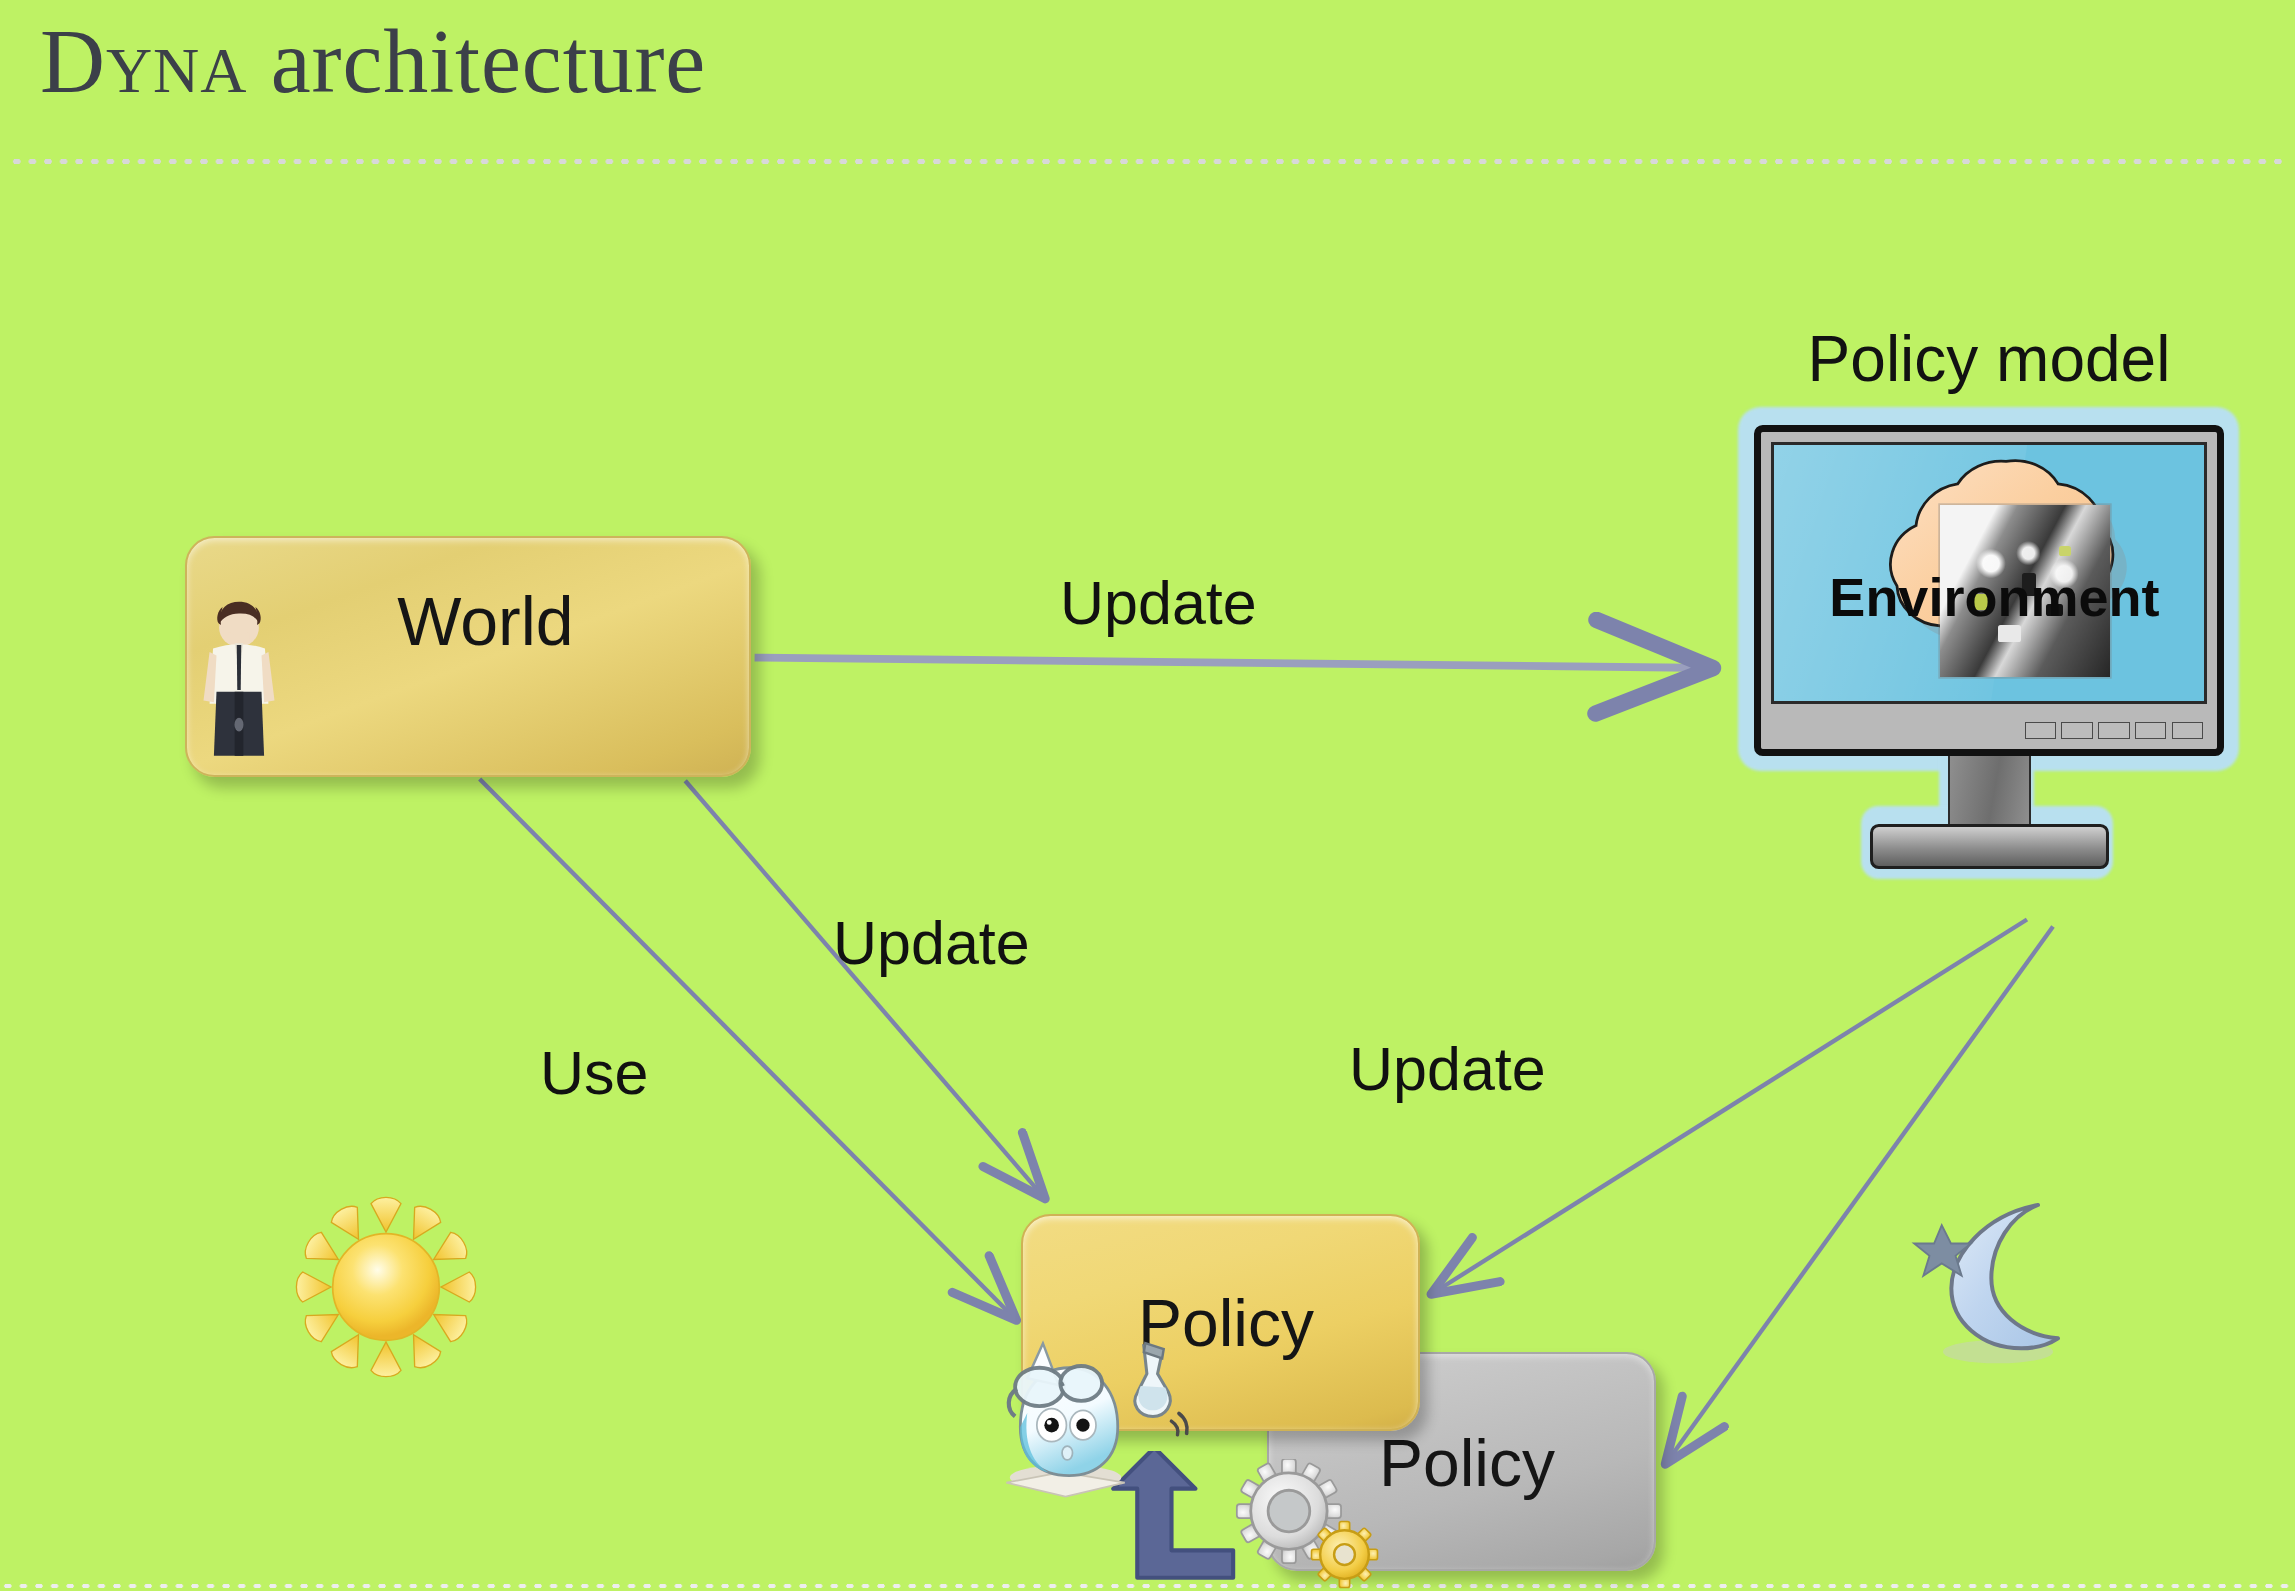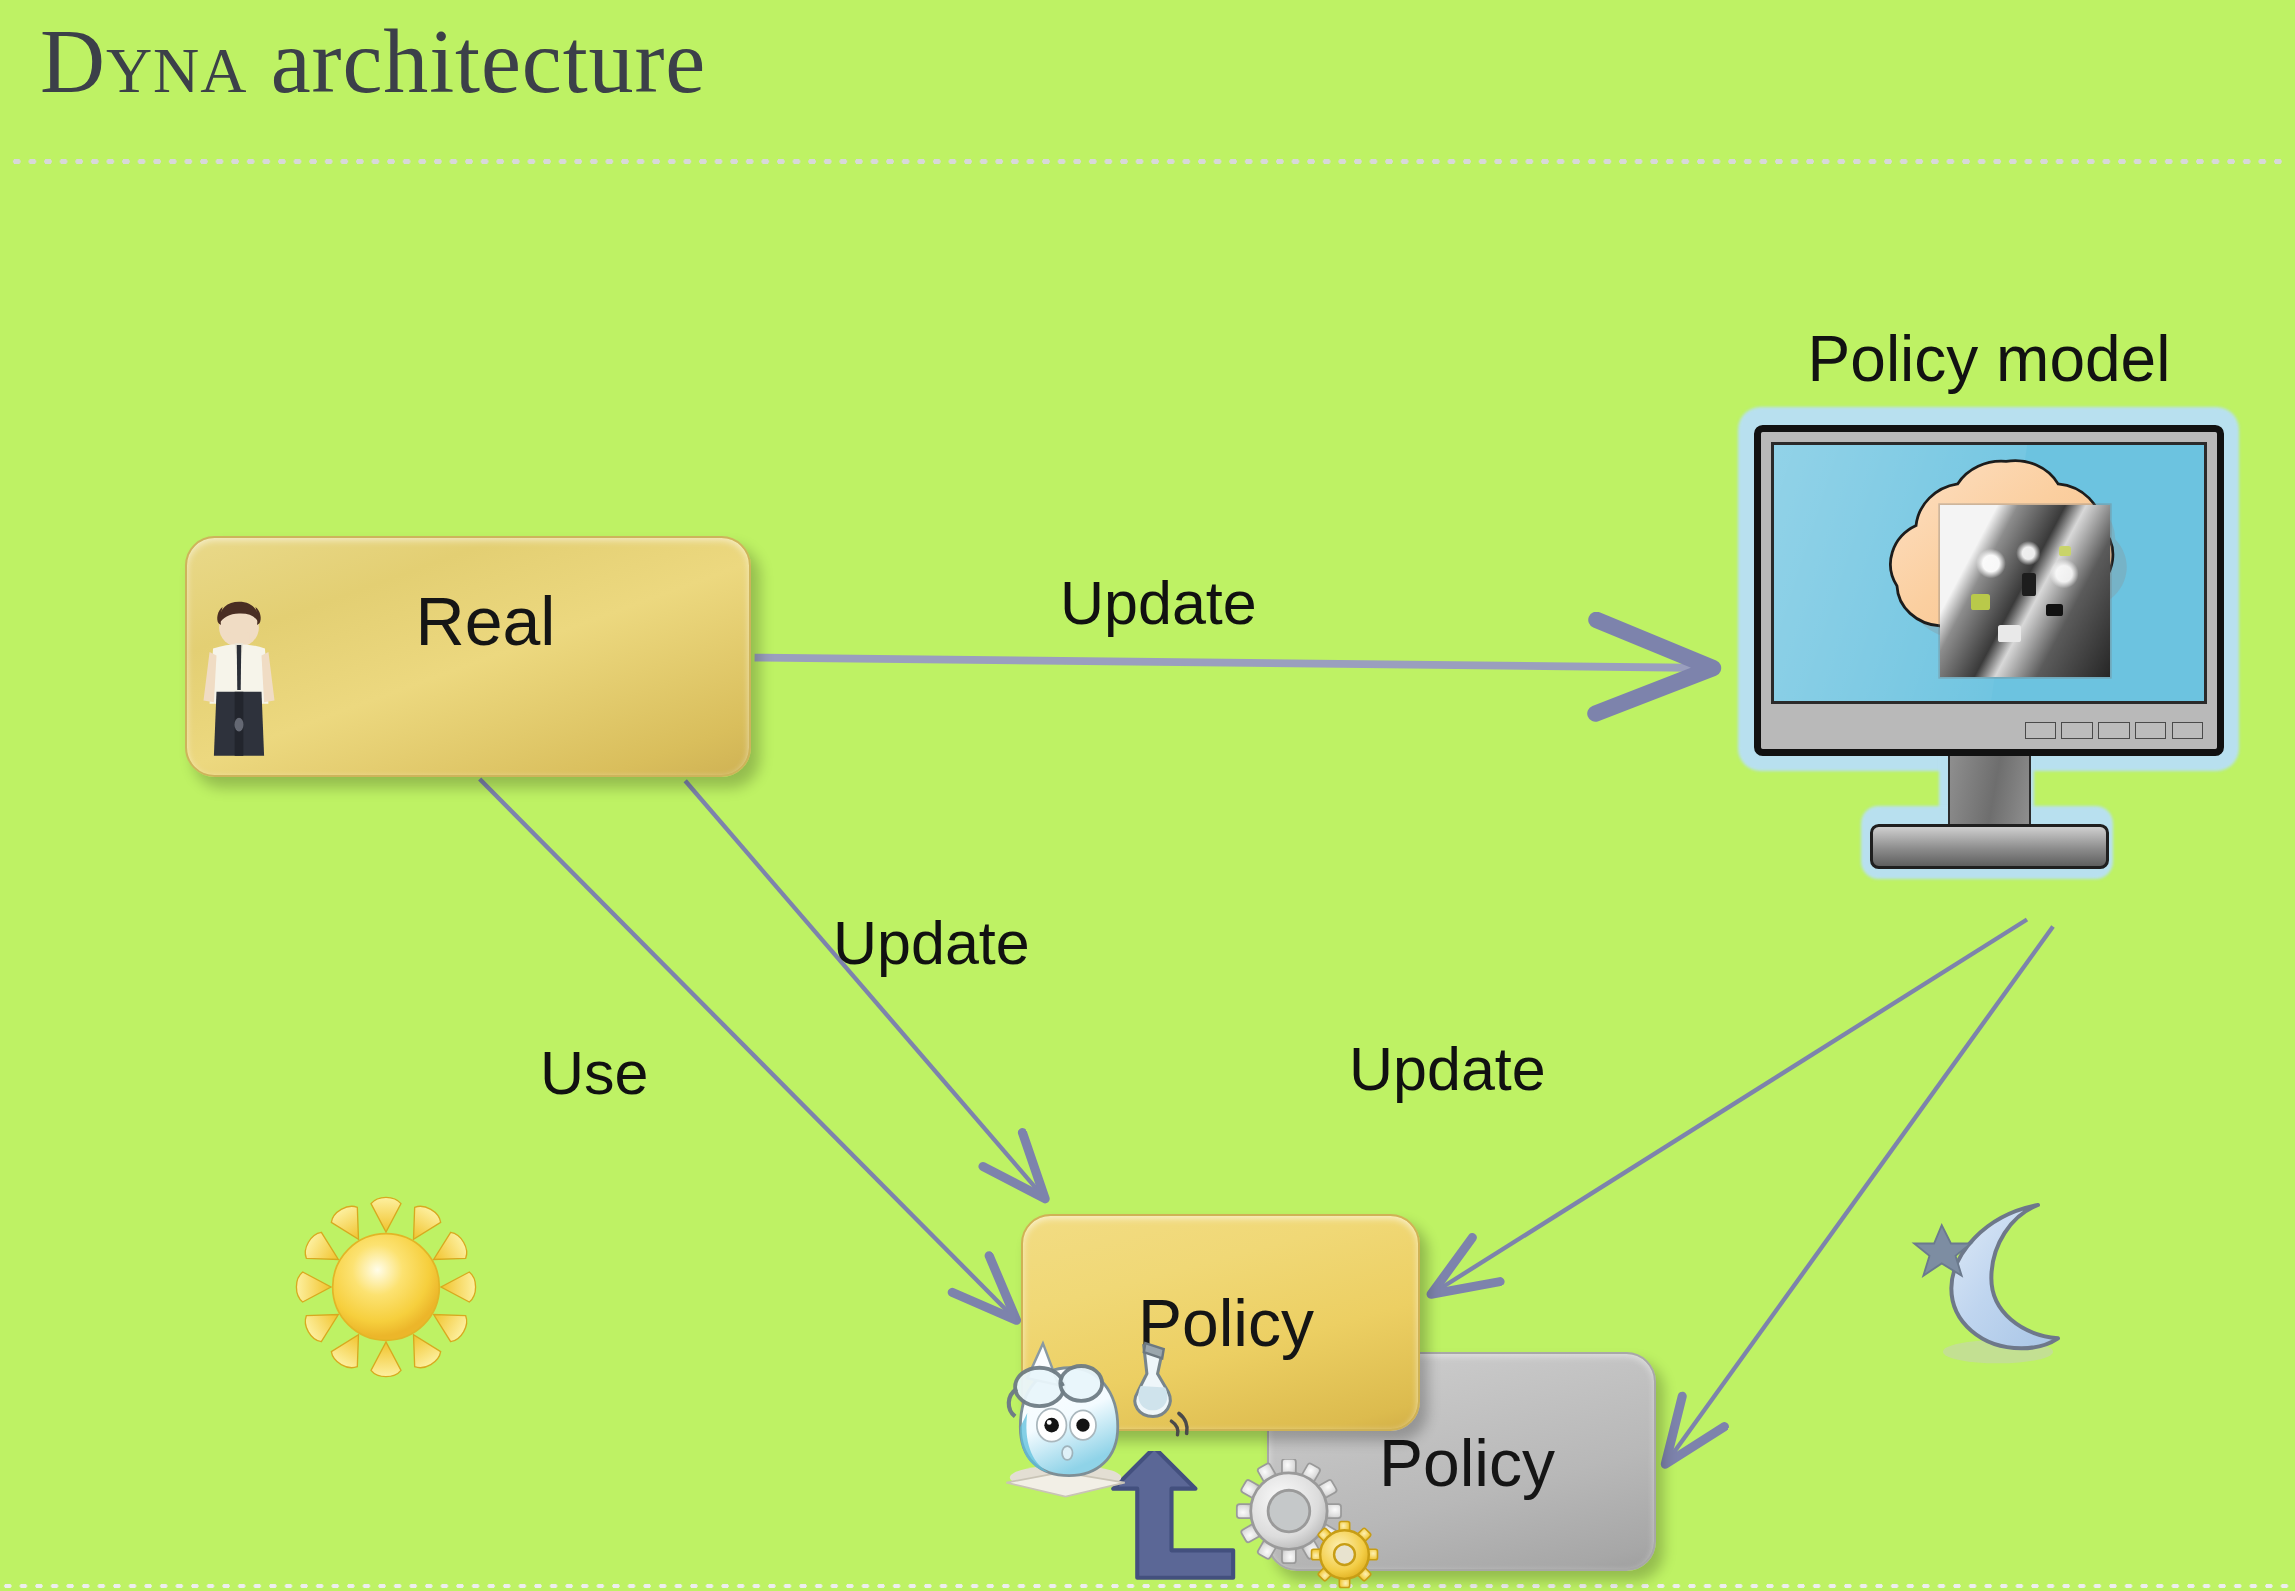--- a/index.html
+++ b/index.html
@@ -390,21 +390,21 @@
       <path d="M8 28 Q23 23 38 28 L40 60 L6 60 Z" fill="#f6f4ea"></path>
       <path d="M6 30 L2.5 58 L8.5 59 L10 32 Z" fill="#f0dcc4"></path>
       <path d="M40 30 L43.5 58 L37.5 59 L36 32 Z" fill="#f0dcc4"></path>
       <path d="M20.5 25 L25.5 25 L24.5 32 L21.5 32 Z" fill="#e8e4d8"></path>
       <path d="M21.7 26 L24.3 26 L24 52 L22 52 Z" fill="#2b2f38"></path>
       <path d="M10 53 L36 53 L37.5 90 L8.5 90 Z" fill="#2e323c"></path>
       <rect x="20.5" y="53" width="5" height="37" fill="#22252d"></rect>
       <ellipse cx="23" cy="72" rx="2.6" ry="4" fill="#9aa0ad" opacity="0.55"></ellipse>
     </svg>
     <div class="node-label">
-      <div>Real</div>
+      <div>World</div>
     </div>
   </div>
 
   <div id="monitor-wrap">
     <div id="monitor-caption">Policy model</div>
     <div id="monitor-halo"></div>
     <div id="monitor-halo-neck"></div>
     <div id="monitor-halo-base"></div>
 
     <div id="monitor-neck"></div>
@@ -436,20 +436,21 @@
                      a58 50 0 0 1 -60 22 a58 50 0 0 1 -62 -24 a54 48 0 0 1 -50 -46
                      a54 50 0 0 1 22 -70 Z" fill="url(#cloudGrad)" stroke="#1c1c1c" stroke-width="3.2"></path>
           </svg>
           <div id="env-photo">
             <div class="blob" style="left:18%;top:52%;width:19px;height:15.6px;background:#b9c94a;"></div>
             <div class="blob" style="left:48%;top:40%;width:14px;height:22.6px;background:#1d1d1d;"></div>
             <div class="blob" style="left:62%;top:58%;width:17.4px;height:12px;background:#111;"></div>
             <div class="blob" style="left:34%;top:70%;width:22.6px;height:17.4px;background:#e9e9e9;"></div>
             <div class="blob" style="left:70%;top:24%;width:12px;height:10.4px;background:#c9d46a;"></div>
           </div>
+          <div id="env-label">Environment</div>
         </div>
       </div>
       <div id="monitor-buttons">
         <span></span>
         <span></span>
         <span></span>
         <span></span>
         <span></span>
       </div>
     </div>

